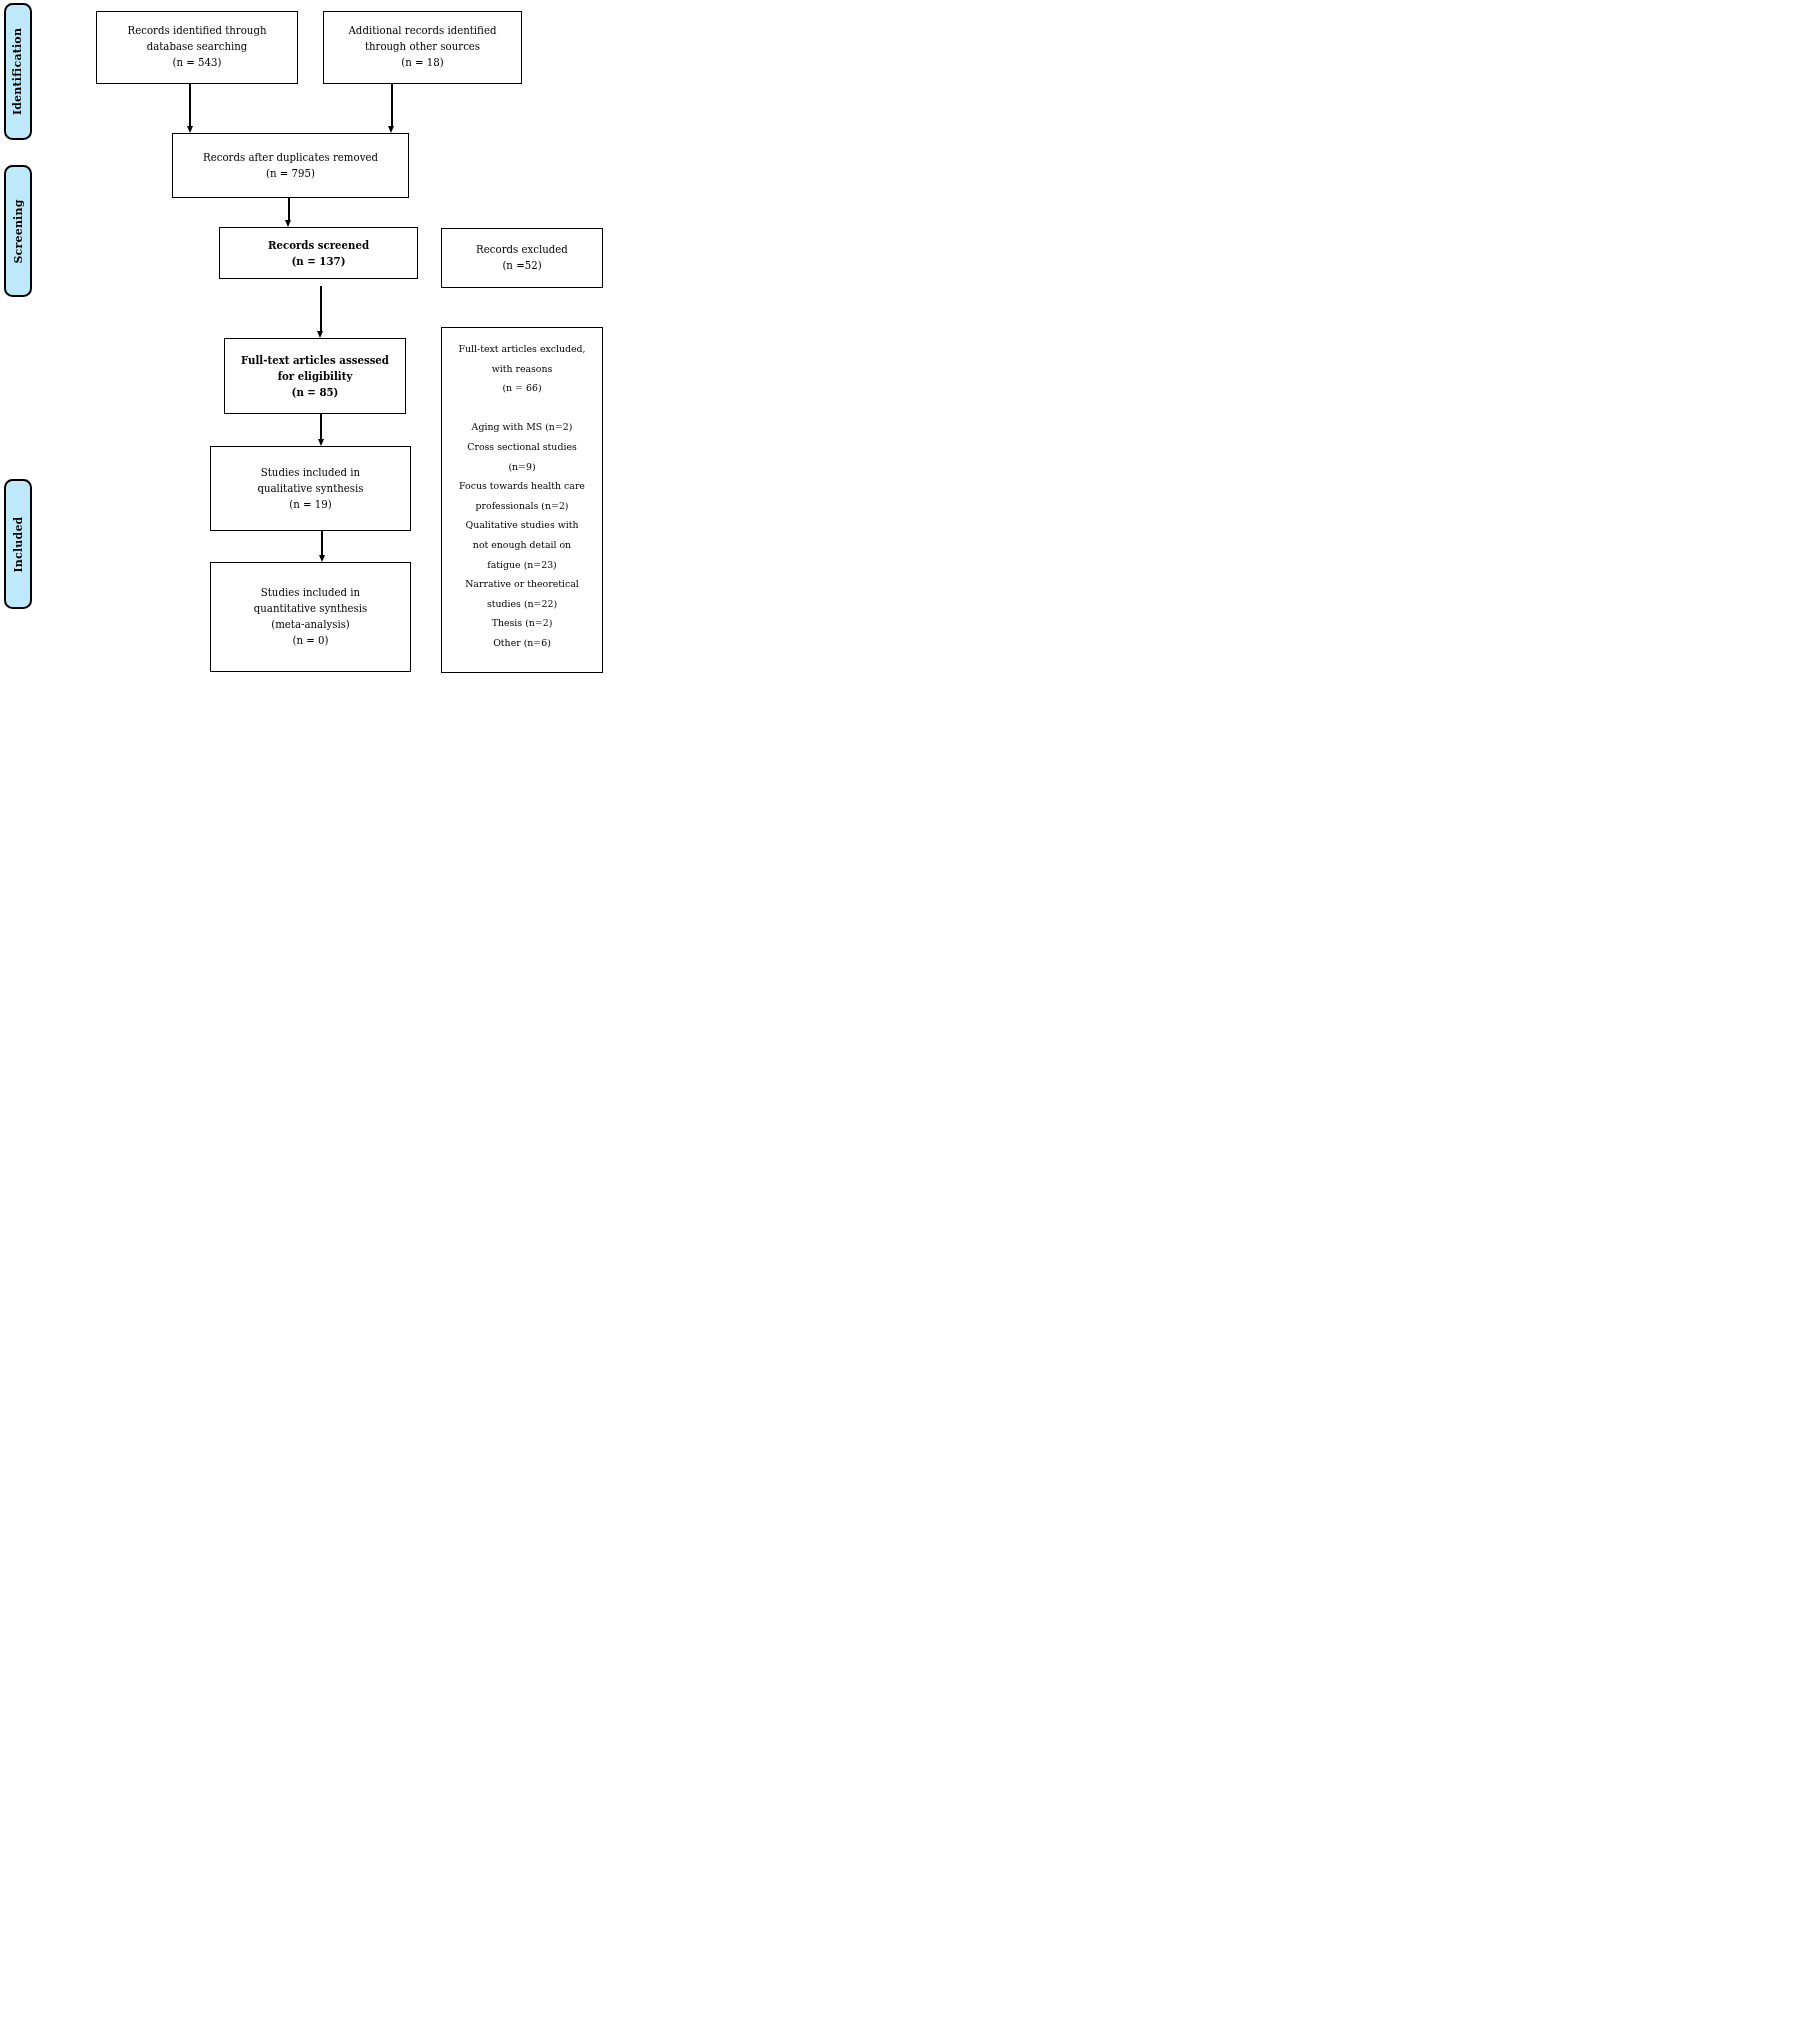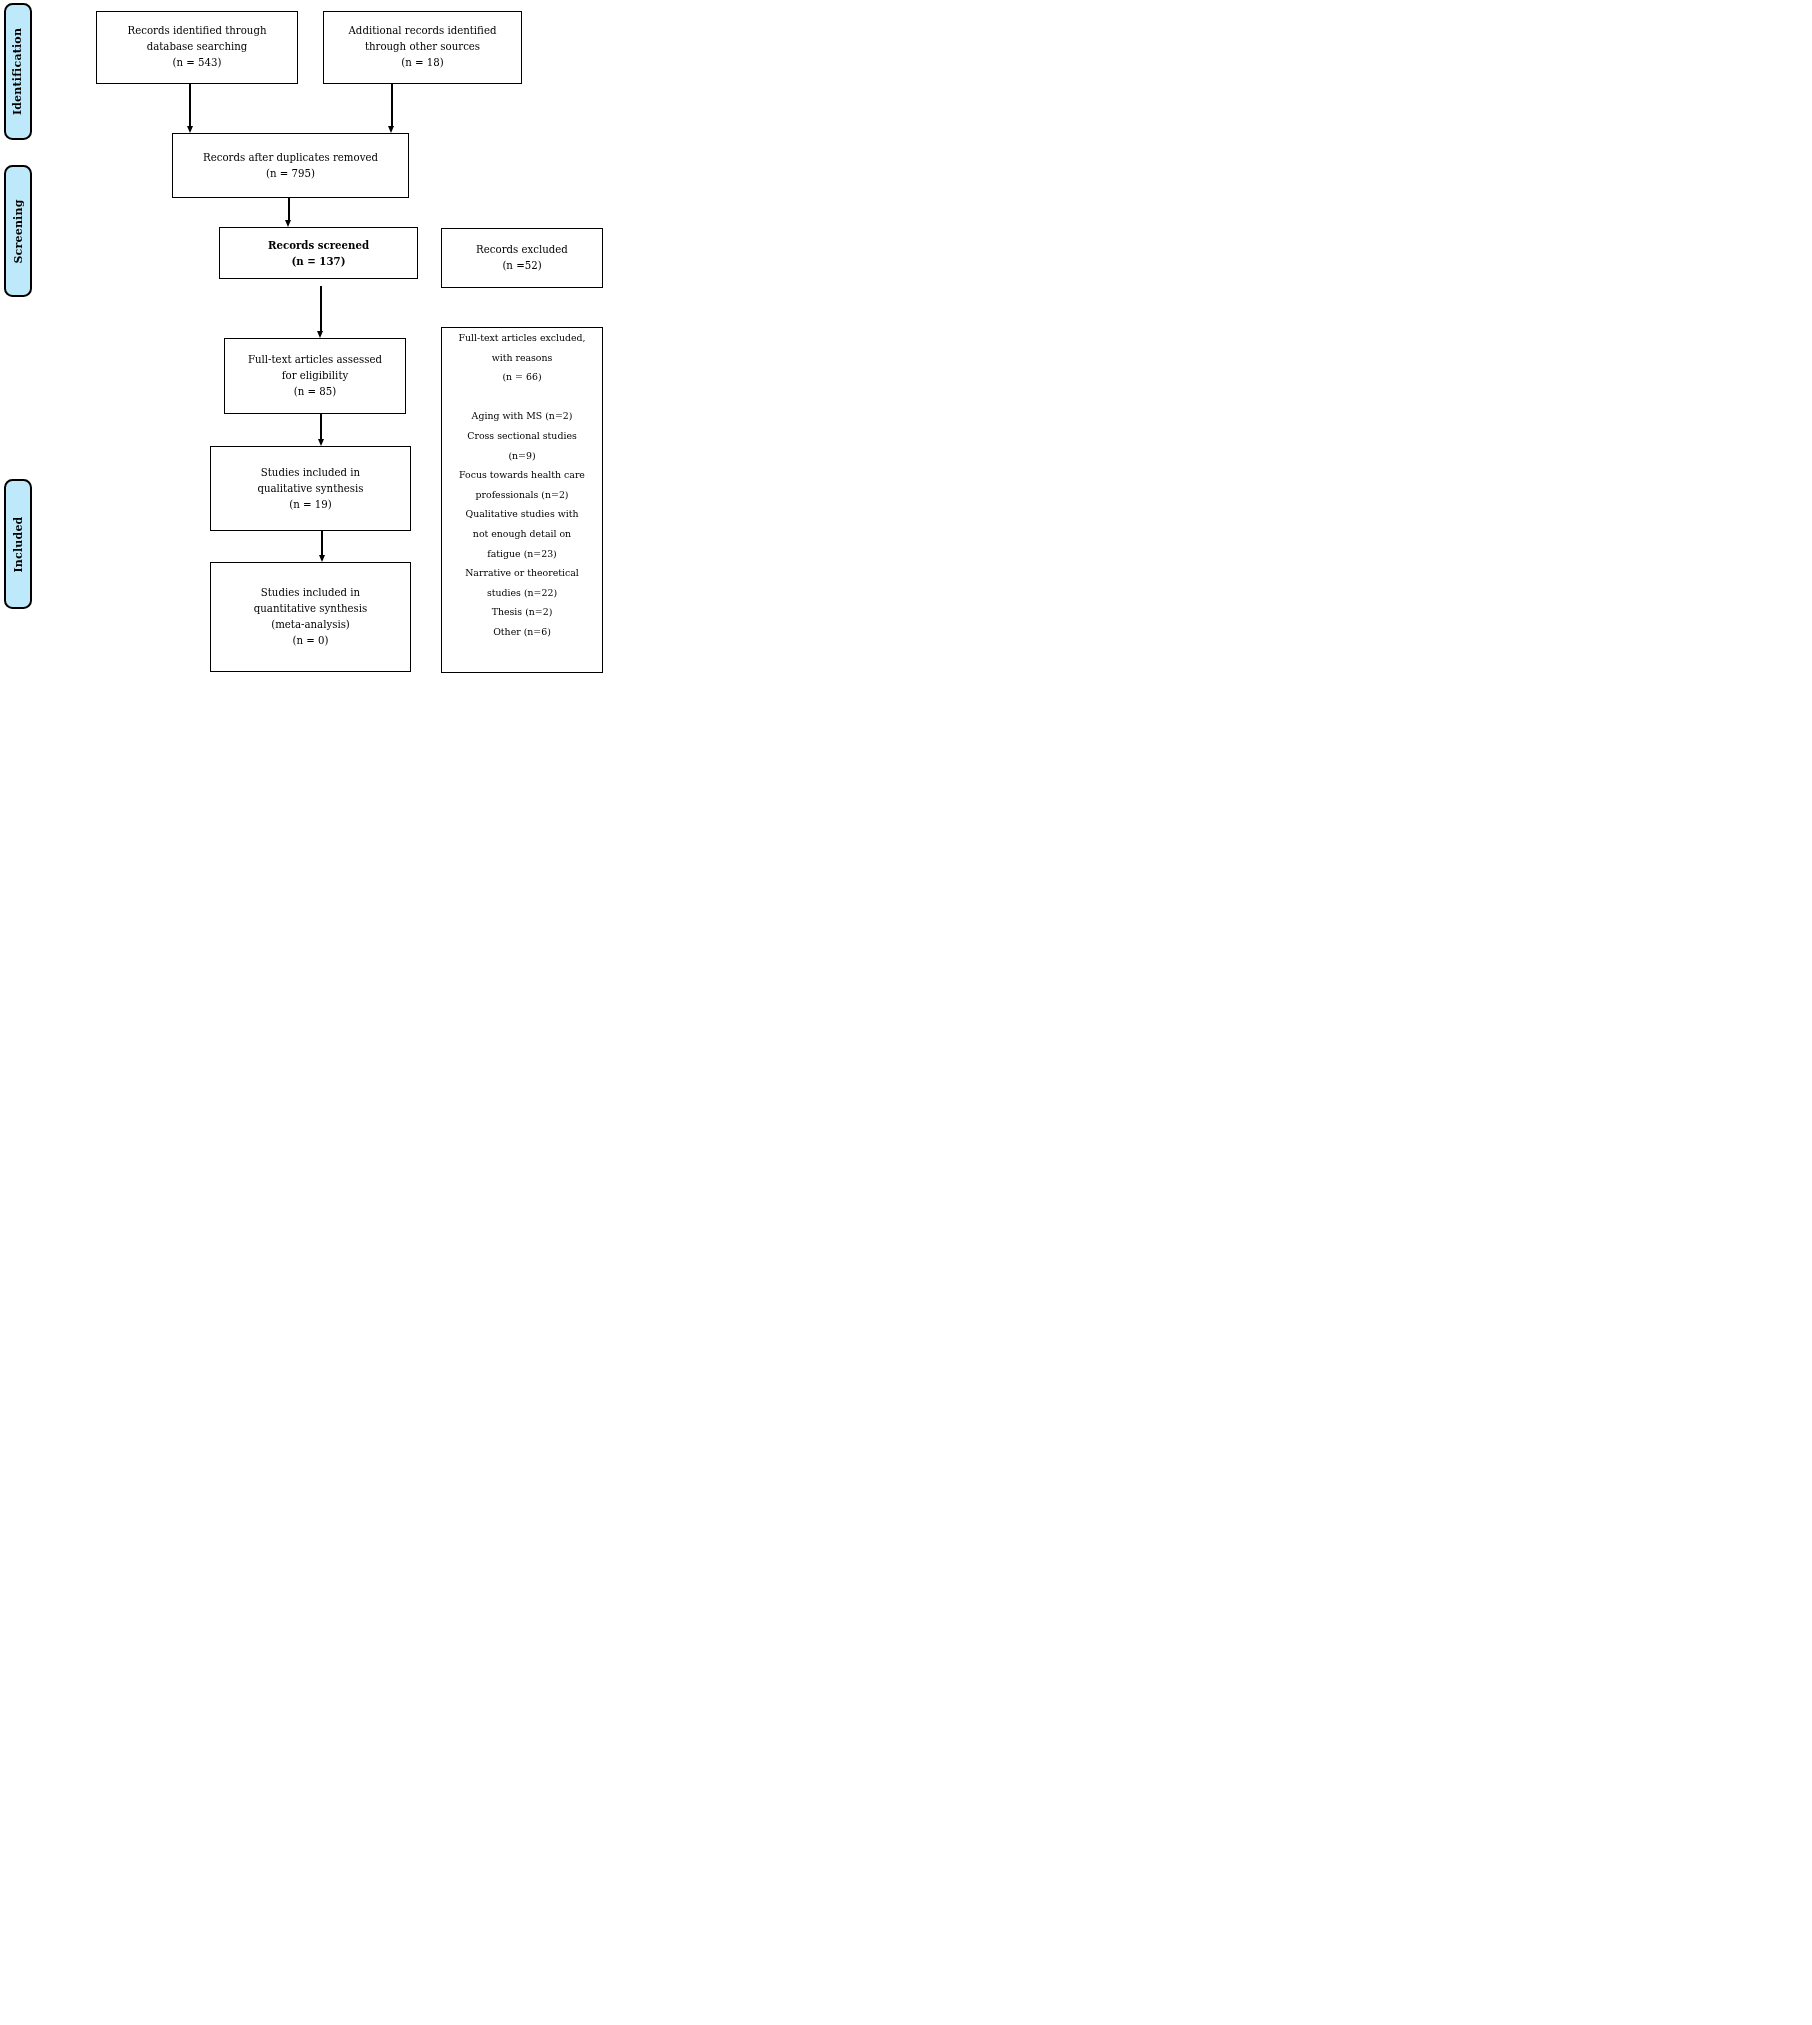--- a/index.html
+++ b/index.html
@@ -41,20 +41,21 @@
     display: flex;
     align-items: center;
     justify-content: center;
     text-align: center;
     font-size: 10.2px;
     line-height: 16px;
     white-space: pre-line;
   }
   .fbox.tall {
     display: block;
+    padding-top: 11px;
     font-size: 9.4px;
     line-height: 19.6px;
   }
   .shaft {
     position: absolute;
     width: 1.7px;
     background: #000000;
   }
   .ahead {
     position: absolute;
@@ -92,21 +93,21 @@
 
   <div class="fbox" style="left:172px; top:133px; width:237px; height:65px;">Records after duplicates removed
 (n = 795)</div>
 
   <div class="fbox" style="left:219px; top:227px; width:199px; height:52px;font-weight:bold;">Records screened
 (n = 137)</div>
 
   <div class="fbox" style="left:441px; top:228px; width:162px; height:60px;">Records excluded
 (n =52)</div>
 
-  <div class="fbox" style="left:224px; top:338px; width:182px; height:76px;">Full-text articles assessed
+  <div class="fbox" style="left:224px; top:338px; width:182px; height:76px;font-weight:bold;">Full-text articles assessed
 for eligibility
 (n = 85)</div>
 
   <div class="fbox tall" style="left:441px; top:327px; width:162px; height:346px;">Full-text articles excluded,
 with reasons
 (n = 66)
 
 Aging with MS (n=2)
 Cross sectional studies
 (n=9)

